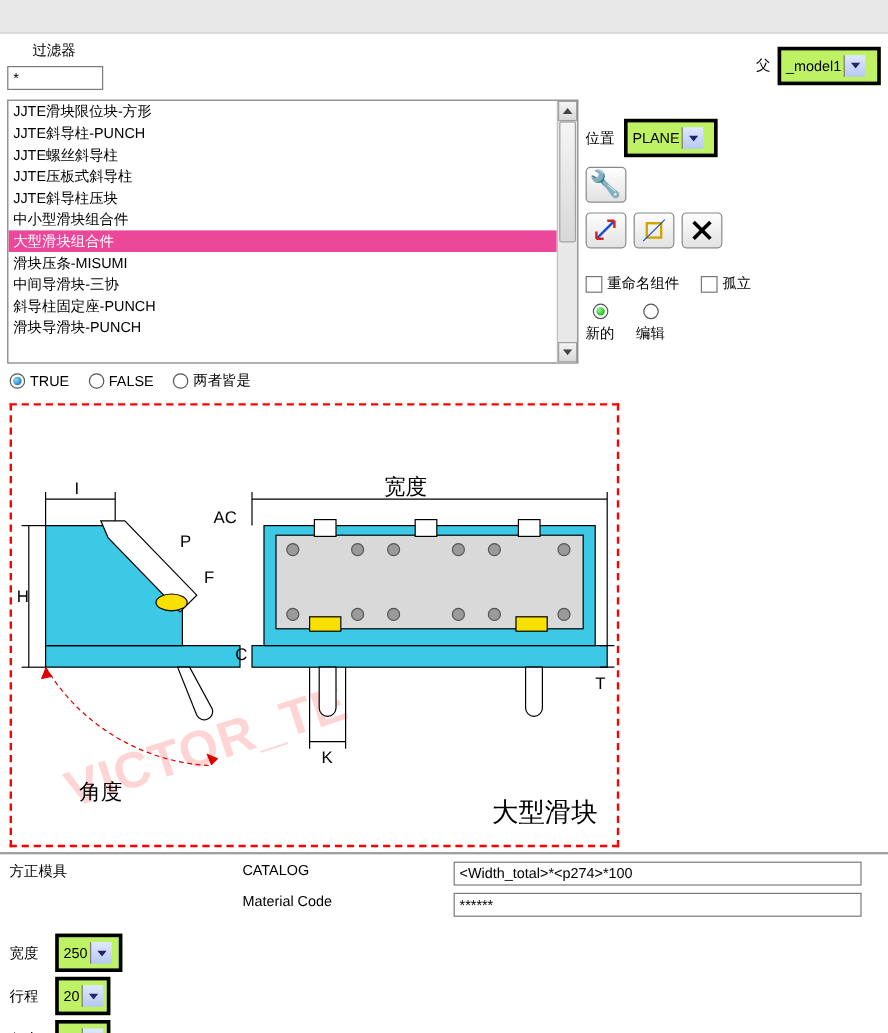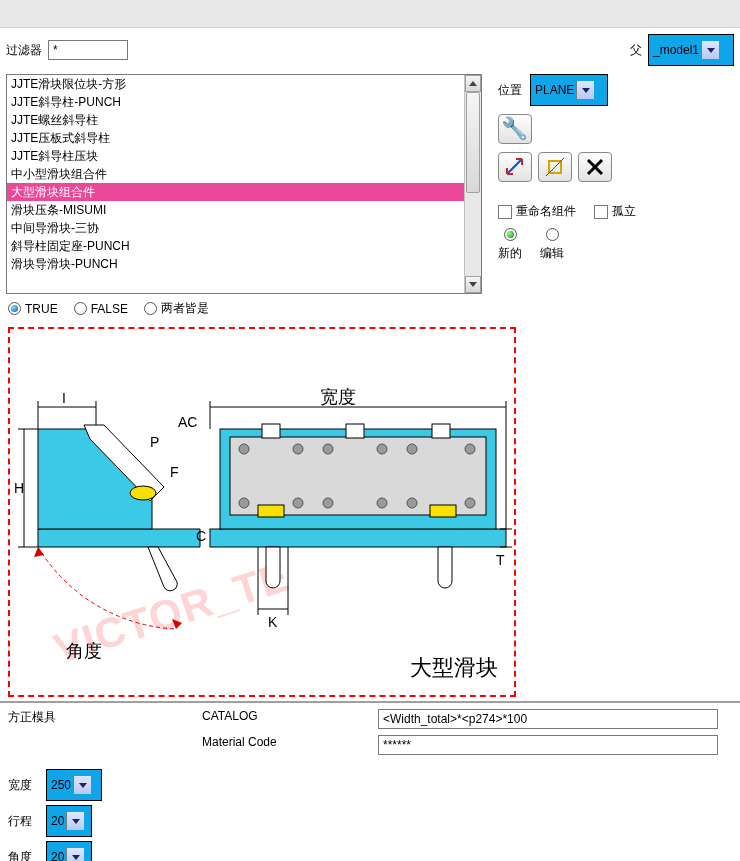--- a/index.html
+++ b/index.html
@@ -18,22 +18,22 @@
     padding: 4px 6px;
     border-bottom: 1px solid #d0d0d0;
     background: #e8e8e8;
     height: 28px;
   }
   .top-left, .top-right { display: flex; align-items: center; gap: 4px; }
   .fld-label { margin-right: 2px; }
   .combo {
     display: inline-flex;
     align-items: center;
-    border: 1px solid #000000;
-    background: #0ea5e9;
+    border: 3px solid #000000;
+    background: #bef264;
     height: 32px;
     padding: 0 0 0 4px;
   }
   .combo .arrow {
     width: 18px;
     height: 18px;
     margin-left: 2px;
     display: flex;
     align-items: center;
     justify-content: center;
@@ -41,34 +41,34 @@
     border-left: 1px solid #7a7a7a;
   }
   .combo .arrow svg { width: 8px; height: 5px; }
   .row2 {
     display: flex;
     align-items: center;
     padding: 6px 6px 8px 6px;
     gap: 6px;
     justify-content: space-between;
   }
-  .row2-left { display:flex; align-items:center; gap:4px; }
+  .row2-left { display:flex; align-items:center; gap:4px;flex-direction:column; }
   .row2-right { display:flex; align-items:center; gap:4px; }
   .text-input {
     border: 1px solid #7a7a7a;
     height: 20px;
     padding: 0 4px;
     background: #fff;
     font-size: 12px;
     font-family: inherit;
   }
   .main-h {
     display: flex;
-    align-items: flex-start;
-    gap: 16px;
+    align-items: center;
+    gap: 6px;
     padding: 0 6px;
   }
   .listbox {
     width: 476px;
     height: 220px;
     border: 1px solid #7a7a7a;
     background: #fff;
     overflow: hidden;
     position: relative;
     display:flex;

